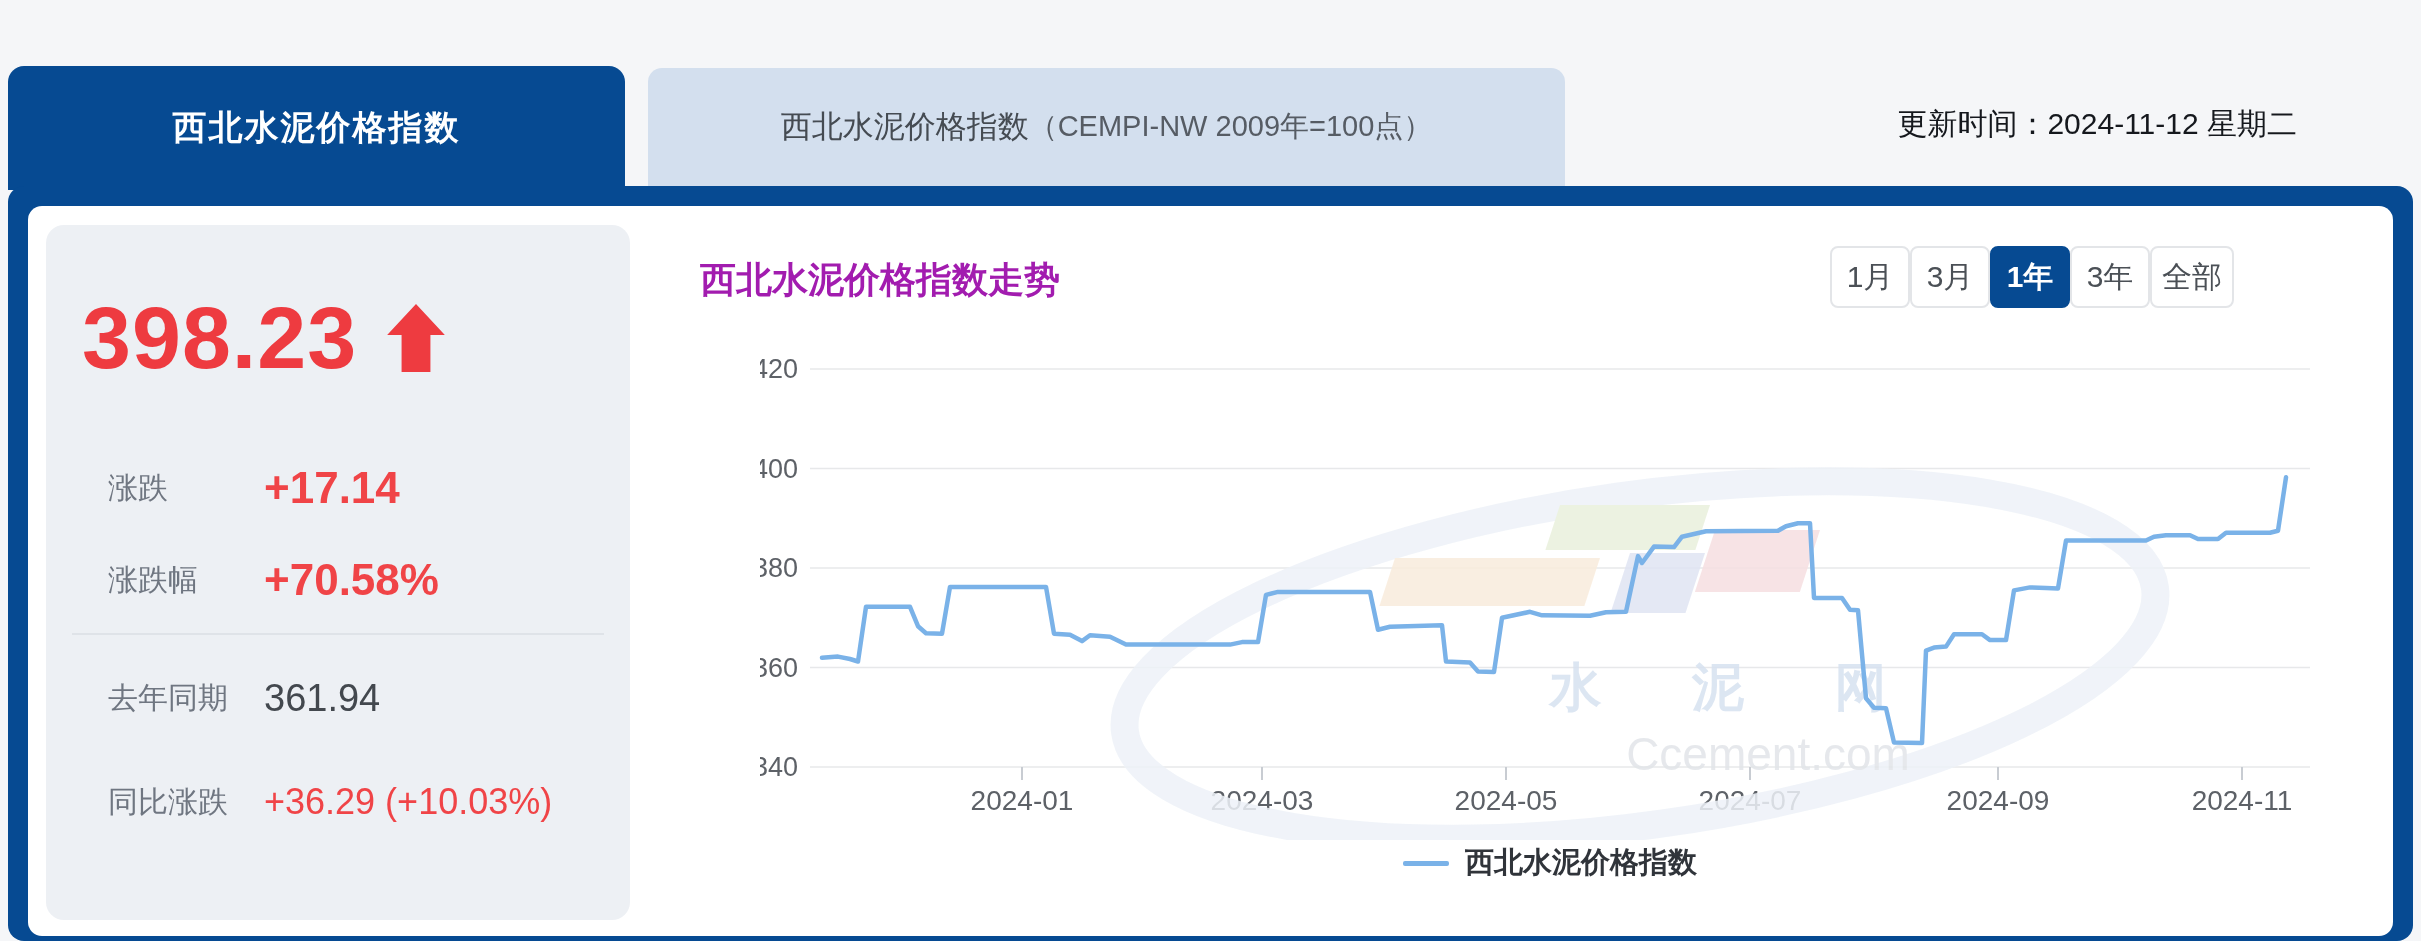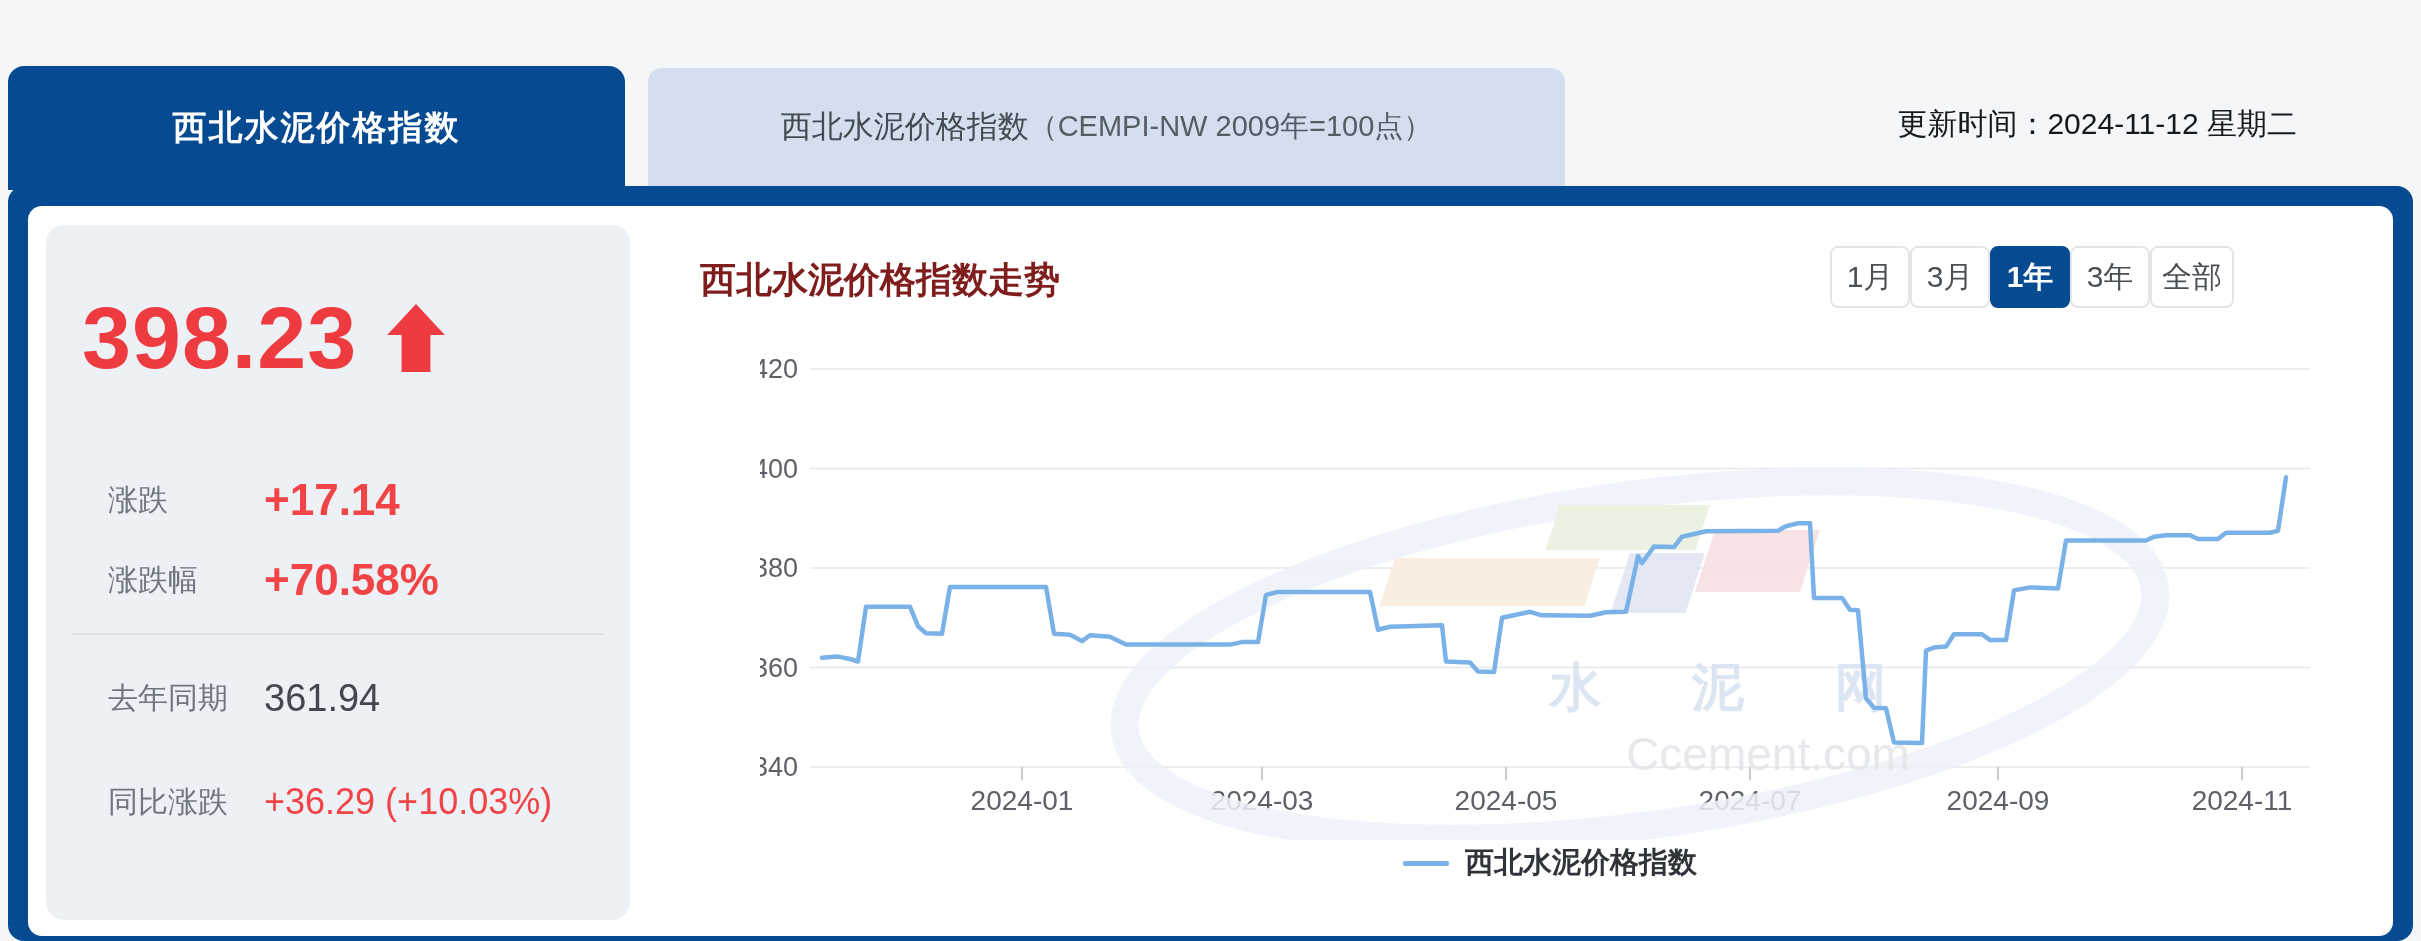--- a/index.html
+++ b/index.html
@@ -26,21 +26,21 @@
   .big-value{font-size:88px;font-weight:bold;color:var(--accent-red);letter-spacing:1px;}
   .up-arrow{margin-left:30px;color:var(--accent-red);display:inline-flex;}
   .stat-row{position:absolute;left:62px;display:flex;align-items:center;}
   .stat-label{width:156px;font-size:30px;color:var(--label-gray);}
   .stat-value-red{font-size:44px;font-weight:bold;color:var(--value-red);}
   .stat-value-dark{font-size:38px;color:#43484e;}
   .stat-value-yoy{font-size:36px;color:var(--value-red);}
   .divider{position:absolute;left:26px;right:26px;top:408px;height:2px;background:#dfe3e8;}
 
   
-  .chart-title{position:absolute;left:700px;top:256px;font-size:36px;font-weight:bold;color:#7f1d1d;}
+  .chart-title{position:absolute;left:700px;top:256px;font-size:36px;font-weight:bold;color:#a21caf;}
   .range-group{position:absolute;left:1830px;top:246px;display:flex;}
   .range-btn{min-width:80px;height:62px;padding:0 10px;display:flex;align-items:center;justify-content:center;
     background:#ffffff;border:2px solid #e3e5e8;border-radius:8px;font-size:30px;color:#4b5056;cursor:pointer;box-sizing:border-box;}
   .range-btn.active{background:var(--blue);border-color:var(--blue);color:#ffffff;font-weight:bold;}
 
   .chart-wrap{position:absolute;left:760px;top:330px;width:1580px;height:510px;}
   .legend{position:absolute;left:760px;top:843px;width:1580px;display:flex;align-items:center;justify-content:center;gap:16px;cursor:pointer;}
   .legend-swatch{display:inline-block;width:46px;height:5px;border-radius:2px;background:var(--line-blue);}
   .legend-label{font-size:29px;font-weight:bold;color:#30343a;}
 </style>
@@ -64,21 +64,21 @@
 
   <div class="stat-card">
     <div class="big-row">
       <span class="big-value">398.23</span>
       <span class="up-arrow">
         <svg width="58" height="68" viewBox="0 0 56 66">
             <path d="M28 0 L56 30 L42 30 L42 66 L14 66 L14 30 L0 30 Z" fill="currentColor"></path>
           </svg>
       </span>
     </div>
-    <div class="stat-row" style="top:250px;justify-content:space-between;">
+    <div class="stat-row" style="top:238px;justify-content:space-between;">
       <span class="stat-label">涨跌</span>
       <span class="stat-value-red">+17.14</span>
     </div>
     <div class="stat-row" style="top:330px;">
       <span class="stat-label">涨跌幅</span>
       <span class="stat-value-red">+70.58%</span>
     </div>
     <div class="divider"></div>
     <div class="stat-row" style="top:452px;">
       <span class="stat-label">去年同期</span>

